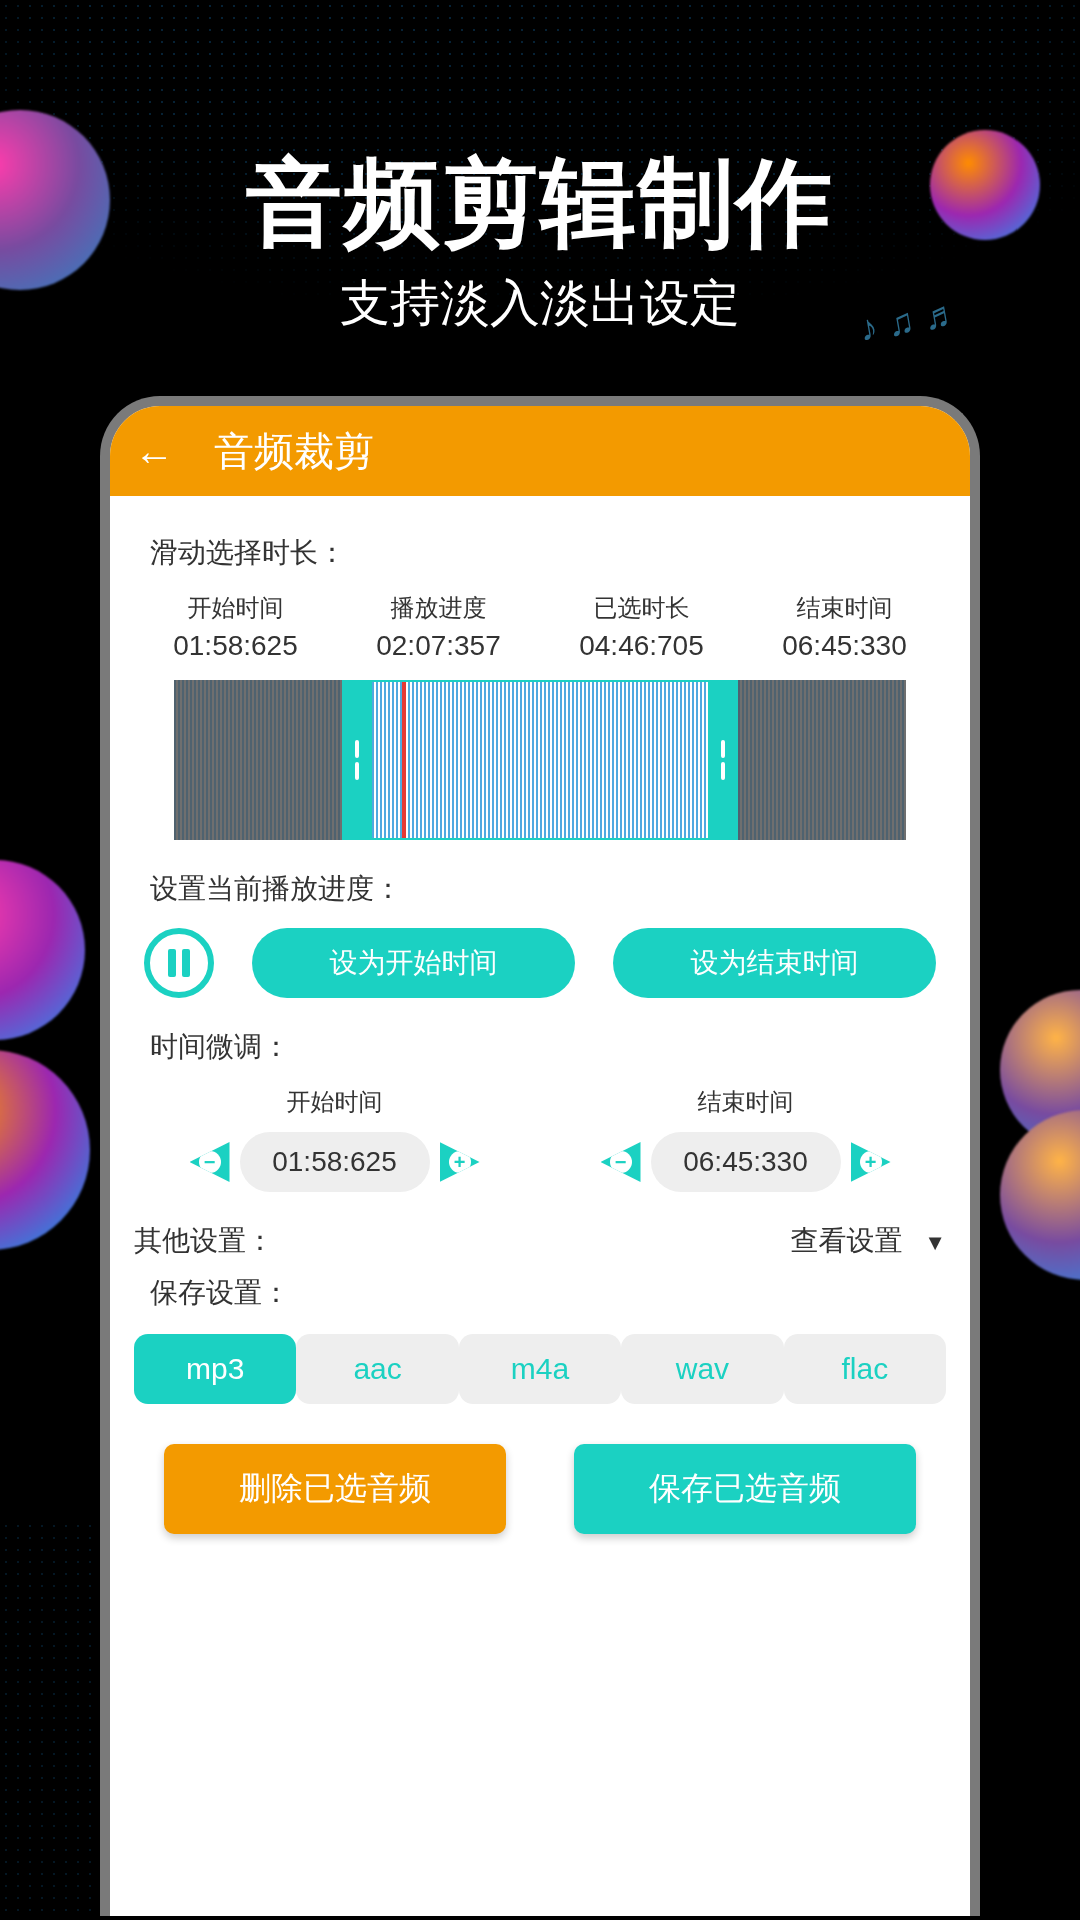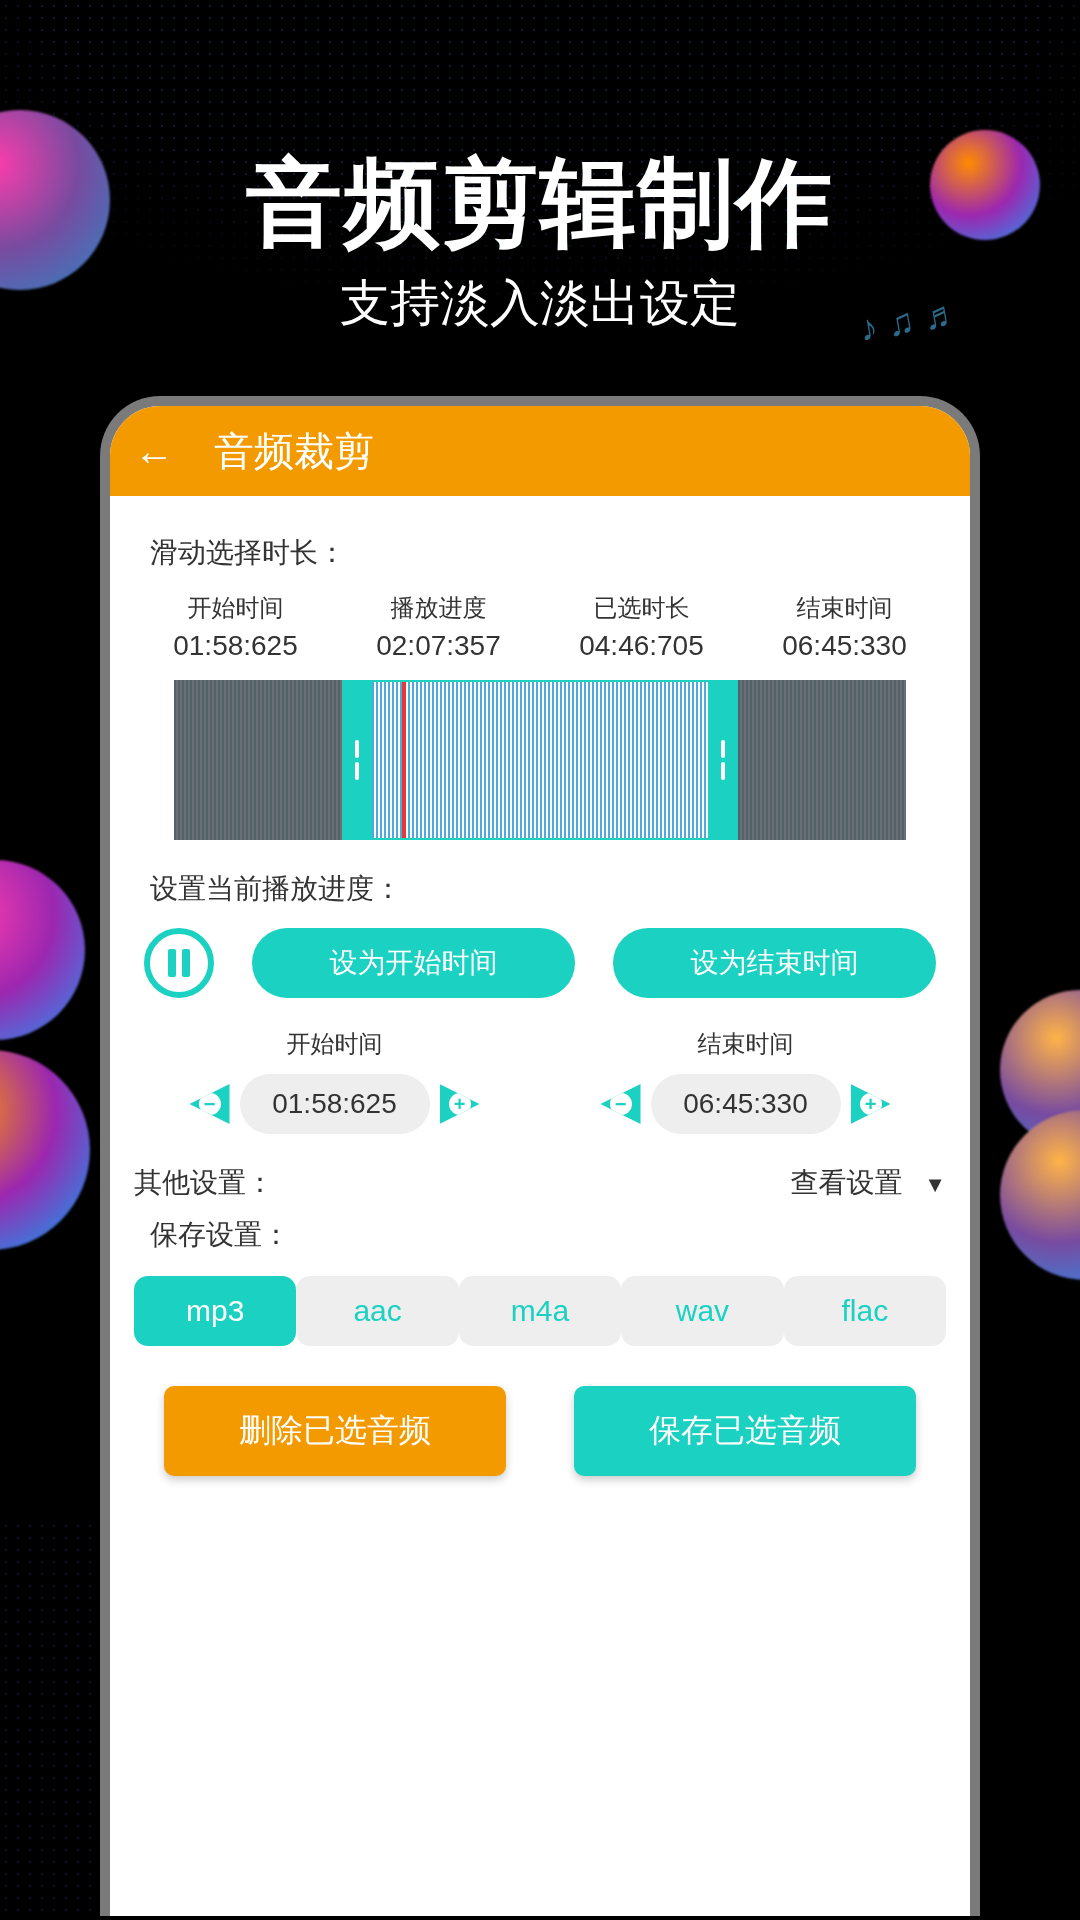--- a/index.html
+++ b/index.html
@@ -256,20 +256,21 @@
     </div>
 
     <div class="section-label">设置当前播放进度：</div>
 
     <div class="play-row">
       <div class="pause-btn"></div>
       <div class="pill-btn">设为开始时间</div>
       <div class="pill-btn">设为结束时间</div>
     </div>
 
+    <div class="section-label">时间微调：</div>
 
     <div class="tune-row">
       <div class="tune-col">
         <div class="tune-label">开始时间</div>
         <div class="tune-controls">
           <div class="step-btn minus">
               <div class="sign">−</div>
             </div>
           <div class="tune-value">01:58:625</div>
           <div class="step-btn plus">

